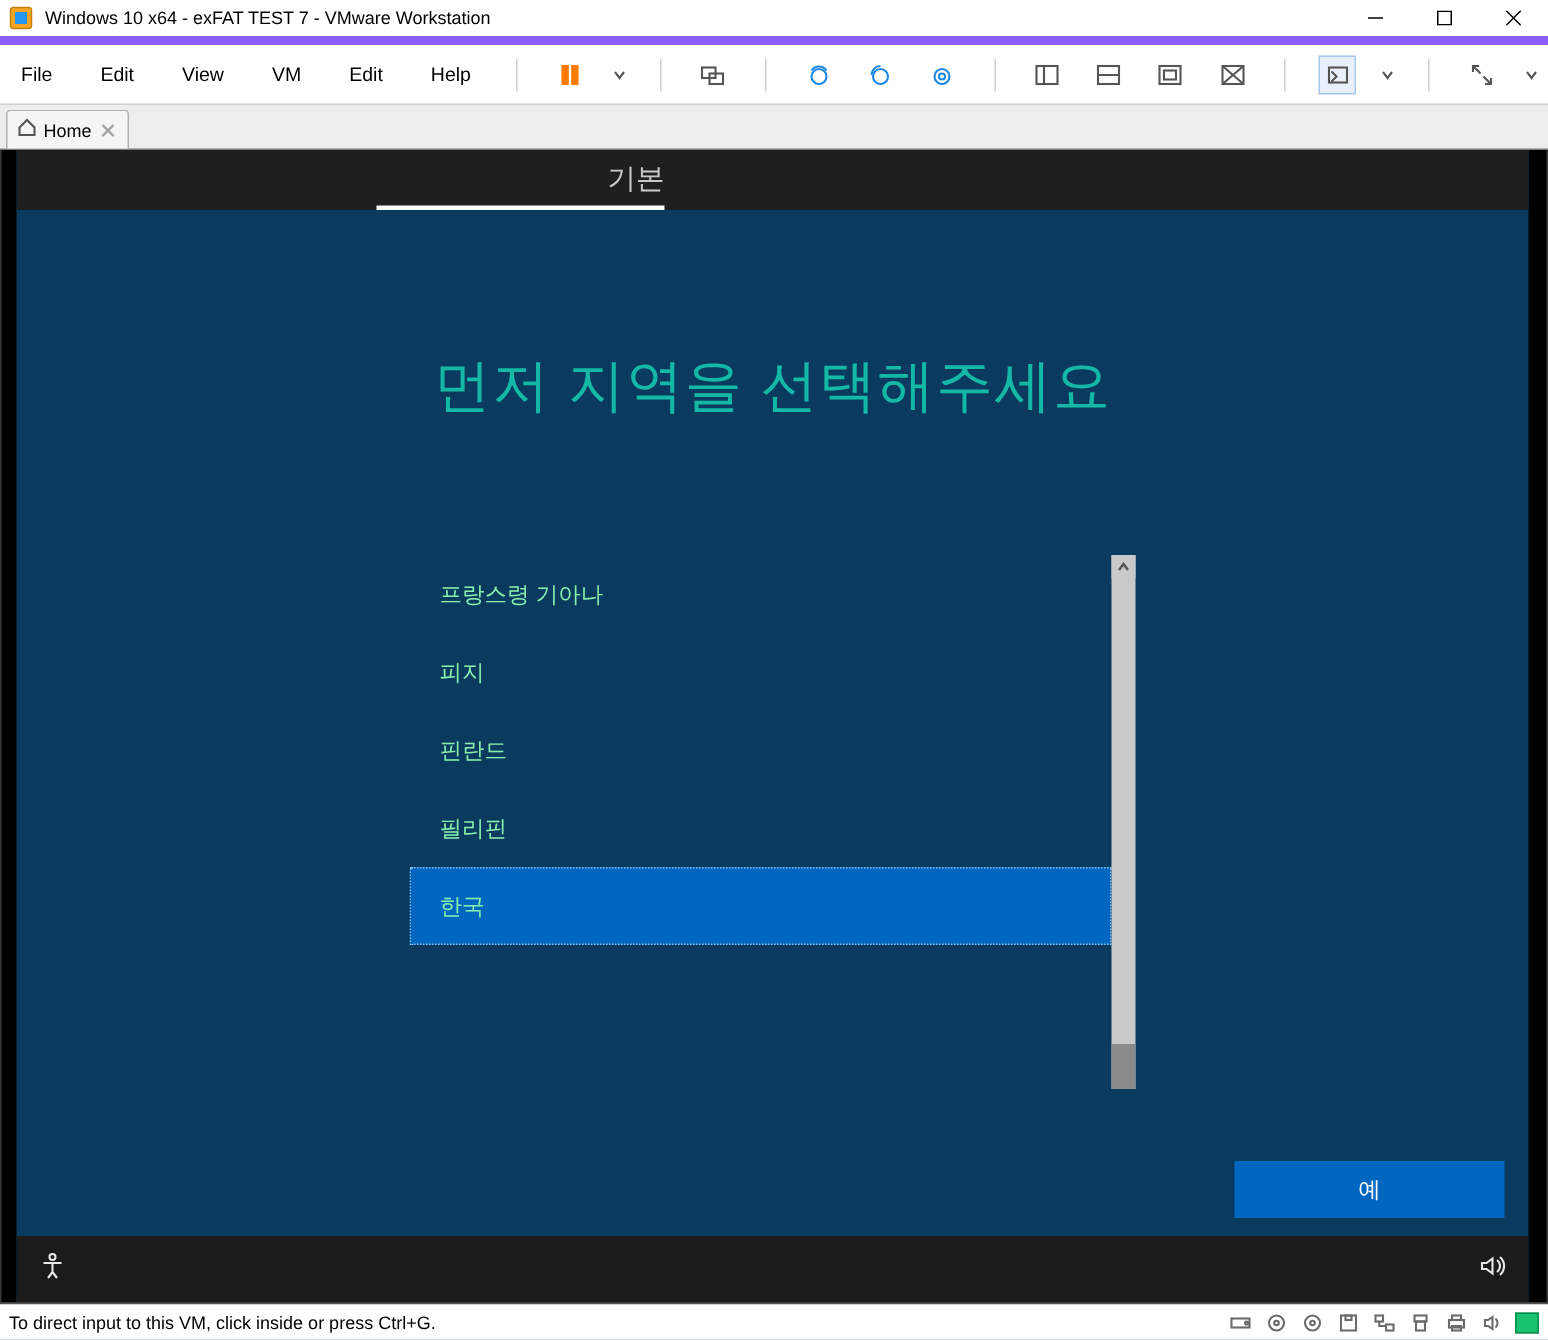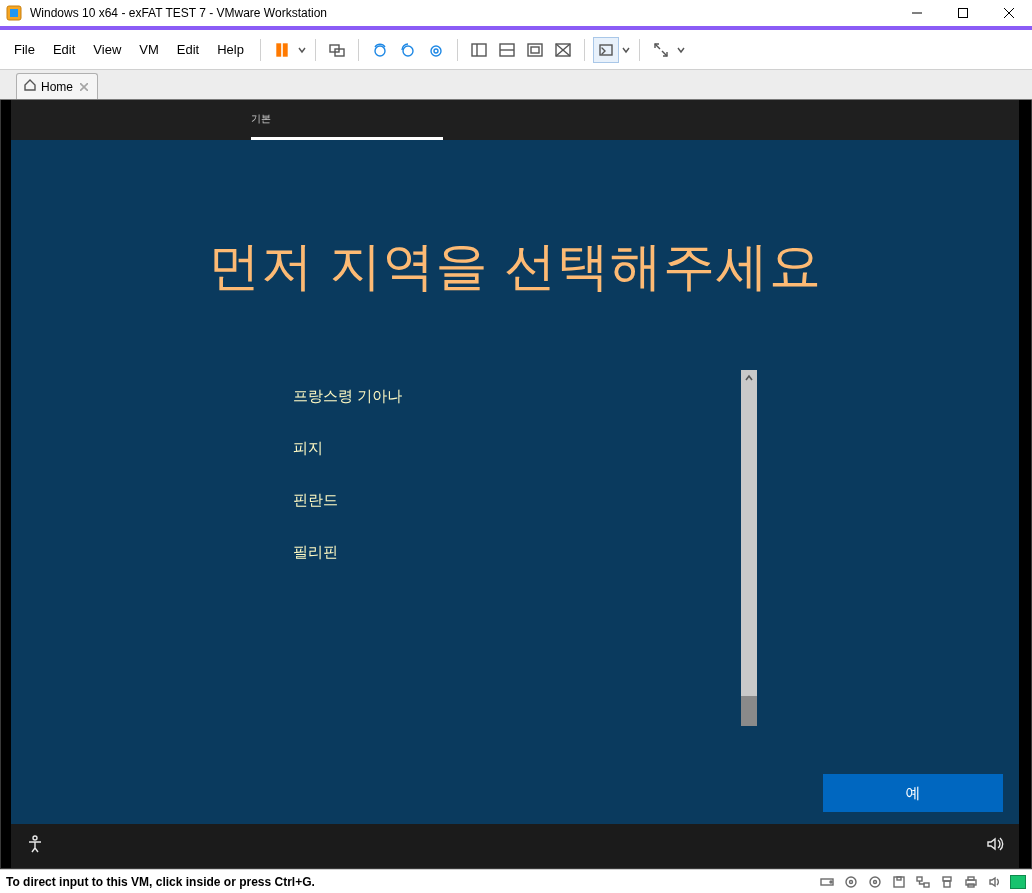--- a/index.html
+++ b/index.html
@@ -3,60 +3,60 @@
 <meta charset="utf-8">
 <style>
   * { box-sizing: border-box; margin: 0; padding: 0; font-family: "Segoe UI", Tahoma, sans-serif; }
   html, body { width: 1032px; height: 893px; overflow: hidden; background: #fff; }
 
   
   .titlebar {
     height: 30px;
     display: flex;
     align-items: center;
-    border-bottom: 4px solid #8b5cf6;
+    border-bottom: 6px solid #8b5cf6;
     font-size: 12px;
   }
   .titlebar-icon {
     width: 20px; height: 20px; margin: 0 6px 0 4px;
     display: inline-flex; align-items: center; justify-content: center;
   }
   .titlebar-icon svg { width: 16px; height: 16px; }
   .titlebar-title { flex: 1; color: #000; }
   .winbtn { width: 46px; height: 30px; display:flex; align-items:center; justify-content:center; }
   .winbtn svg { width: 10px; height: 10px; stroke:#000; stroke-width:1; fill:none; }
 
   
   .menubar {
     height: 40px;
     display: flex;
     align-items: center;
     border-bottom: 1px solid #d0d0d0;
     font-size: 13px;
     padding: 0 6px;
-    gap: 2px;
+    gap: 16px;
   }
   .menu-item { padding: 4px 8px; color:#000; }
   .tb-sep { width:1px; height:22px; background:#d0d0d0; margin:0 6px; }
   .tb-btn { width:26px; height:26px; display:flex; align-items:center; justify-content:center; }
   .tb-btn svg { width:18px; height:18px; stroke:#555; stroke-width:1.4; fill:none; }
   .tb-btn.orange svg { stroke:#ff7a00; fill:#ff7a00; }
   .tb-btn.blue svg { stroke:#1e88e5; }
   .tb-btn.boxed { border:1px solid #a9c7e8; background:#e8f1fb; }
   .tb-drop { width:10px; display:flex; align-items:center; justify-content:center; }
   .tb-drop svg{ width:8px;height:8px; stroke:#555; stroke-width:1.4; fill:none;}
 
   
   .tabrow {
     height: 30px;
     background:#ededed;
     display:flex;
     align-items:flex-end;
     border-bottom:1px solid #7a7a7a;
-    padding-left:16px;
+    padding-left:4px;
     gap:4px;
   }
   .tab {
     height:26px;
     background:#fff;
     border:1px solid #b0b0b0;
     border-bottom:none;
     border-radius:3px 3px 0 0;
     display:flex;
     align-items:center;
@@ -91,51 +91,51 @@
   .oobe-topbar{
     height:40px;
     background:#1f1f1f;
     display:flex;
   }
   .oobe-tab{
     width:192px;
     height:40px;
     display:flex;
     align-items:center;
-    justify-content:flex-start;
+    justify-content:flex-end;
     color:#c8c8c8;
-    font-size:10px;
+    font-size:19px;
     border-bottom:3px solid #fff;
     margin-left:240px;
   }
   .oobe-heading{
-    font-size:52px;
+    font-size:38px;
     font-weight:350;
     letter-spacing:1px;
     text-align:center;
     margin-top:92px;
-    color:#fdba74;
+    color:#14b8a6;
   }
   .region-box{
     position:absolute;
     left:262px; top:270px;
     width:484px; height:356px;
   }
   .region-list{
     width:468px;
     height:356px;
     overflow:hidden;
   }
   .region-item{
     height:52px;
     display:flex;
     align-items:center;
     padding-left:20px;
     font-size:15px;
-    color:#fef9c3;
+    color:#86efac;
   }
   .region-item.selected{
     background:#0067c0;
     outline:1px dotted #8db8dc;
     outline-offset:-1px;
   }
   .region-scroll{
     position:absolute;
     right:0; top:0;
     width:16px; height:356px;
@@ -180,21 +180,20 @@
   
   .statusbar{
     height:24px;
     border-top:1px solid #d0d0d0;
     display:flex;
     align-items:center;
     font-size:12px;
     padding:0 6px;
     gap:6px;
     background:#fff;
-    font-weight:bold;
   }
   .statusbar .spacer{flex:1;}
   .tray-icon{width:18px;height:18px;display:flex;align-items:center;justify-content:center;}
   .tray-icon svg{width:14px;height:14px;stroke:#6b6b6b;stroke-width:1.4;fill:none;}
   .tray-led{width:16px;height:14px;background:#17c36e;border:1px solid #0f8a4d;}
 </style>
 </head>
 <body>
 
 <div class="titlebar">
@@ -367,20 +366,23 @@
             <span>프랑스령 기아나</span>
           </div>
         <div class="region-item">
             <span>피지</span>
           </div>
         <div class="region-item">
             <span>핀란드</span>
           </div>
         <div class="region-item">
             <span>필리핀</span>
+          </div>
+        <div class="region-item selected">
+            <span>한국</span>
           </div>
       </div>
       <div class="region-scroll">
         <div class="region-scroll-btn top">
             <svg viewBox="0 0 8 8">
               <polyline points="1,6 4,2 7,6"></polyline>
             </svg>
           </div>
         <div class="region-scroll-thumb"></div>
       </div>

